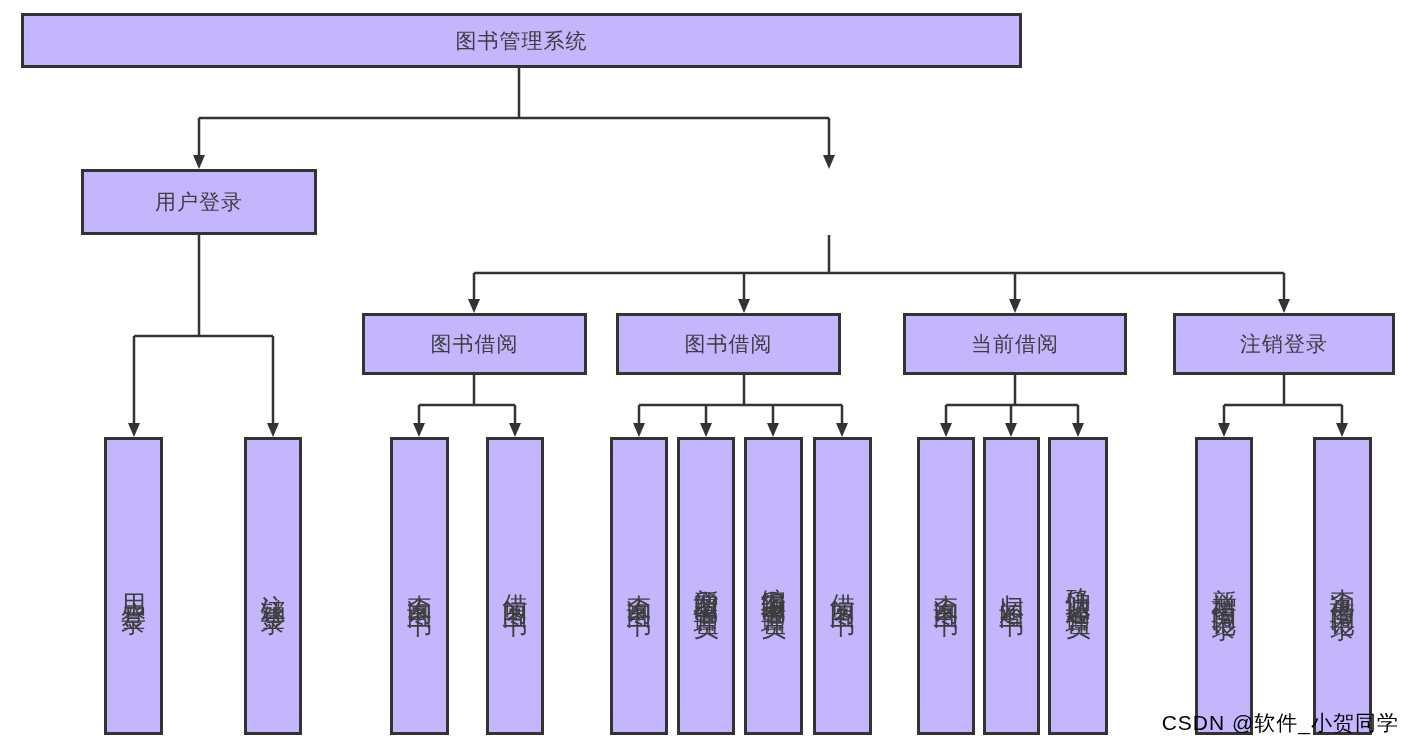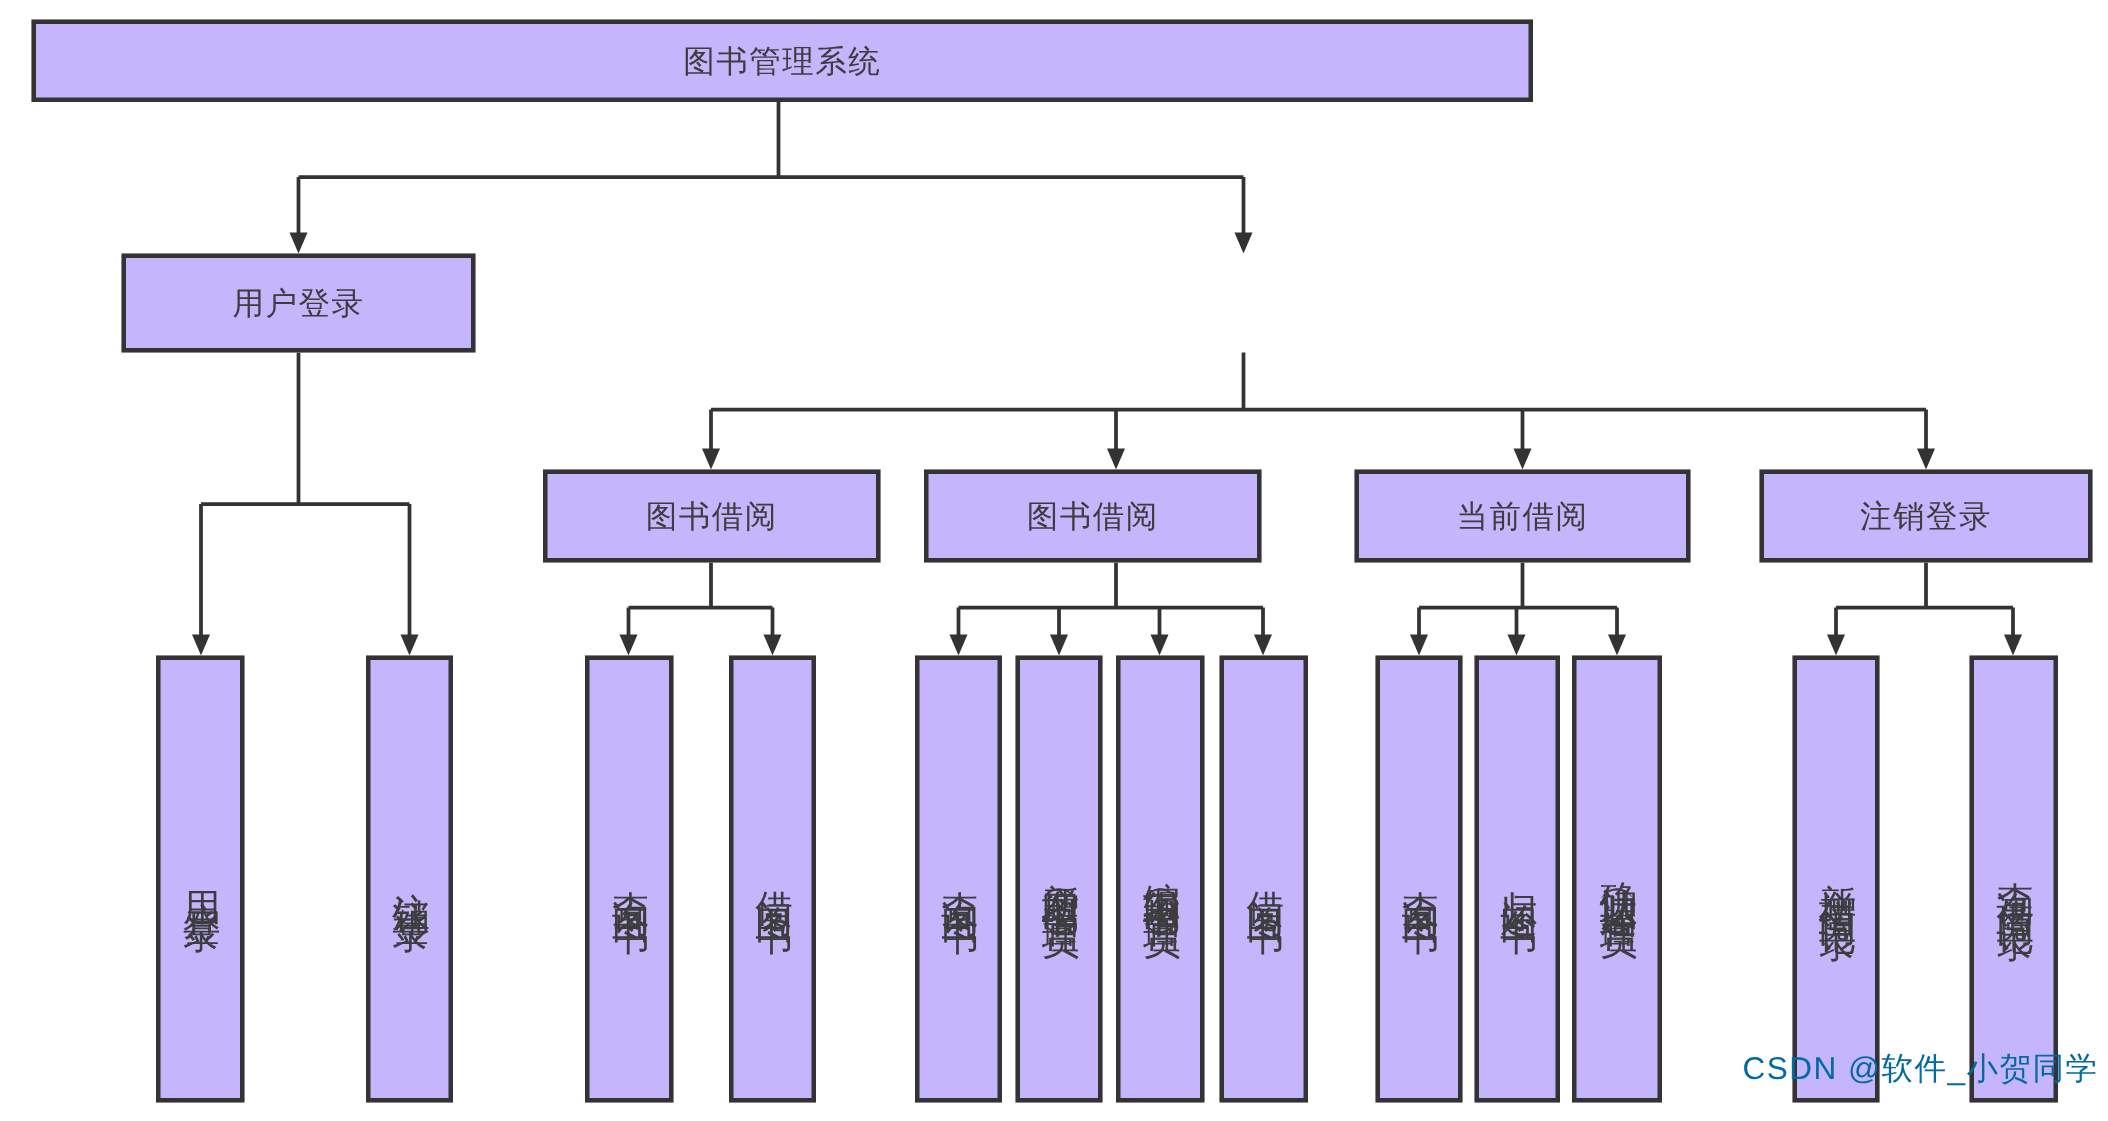--- a/index.html
+++ b/index.html
@@ -33,25 +33,25 @@
     text-orientation: mixed;
     font-size: 25px;
     letter-spacing: 6px;
     line-height: 1;
     white-space: nowrap;
   }
   .vbox.tight span { letter-spacing: 4px; }
   #watermark {
     position: absolute;
     right: 6px;
-    bottom: 21px;
+    bottom: 10px;
     z-index: 2;
     font-size: 21px;
     letter-spacing: 1px;
-    color: #0369a1;
+    color: #000000;
     white-space: nowrap;
   }
 </style>
 </head>
 <body>
 
 <div id="stage">
 
   <svg id="connectors" width="1405" height="747" viewBox="0 0 1405 747">
     <g stroke="#333333" stroke-width="2.5" fill="none">

